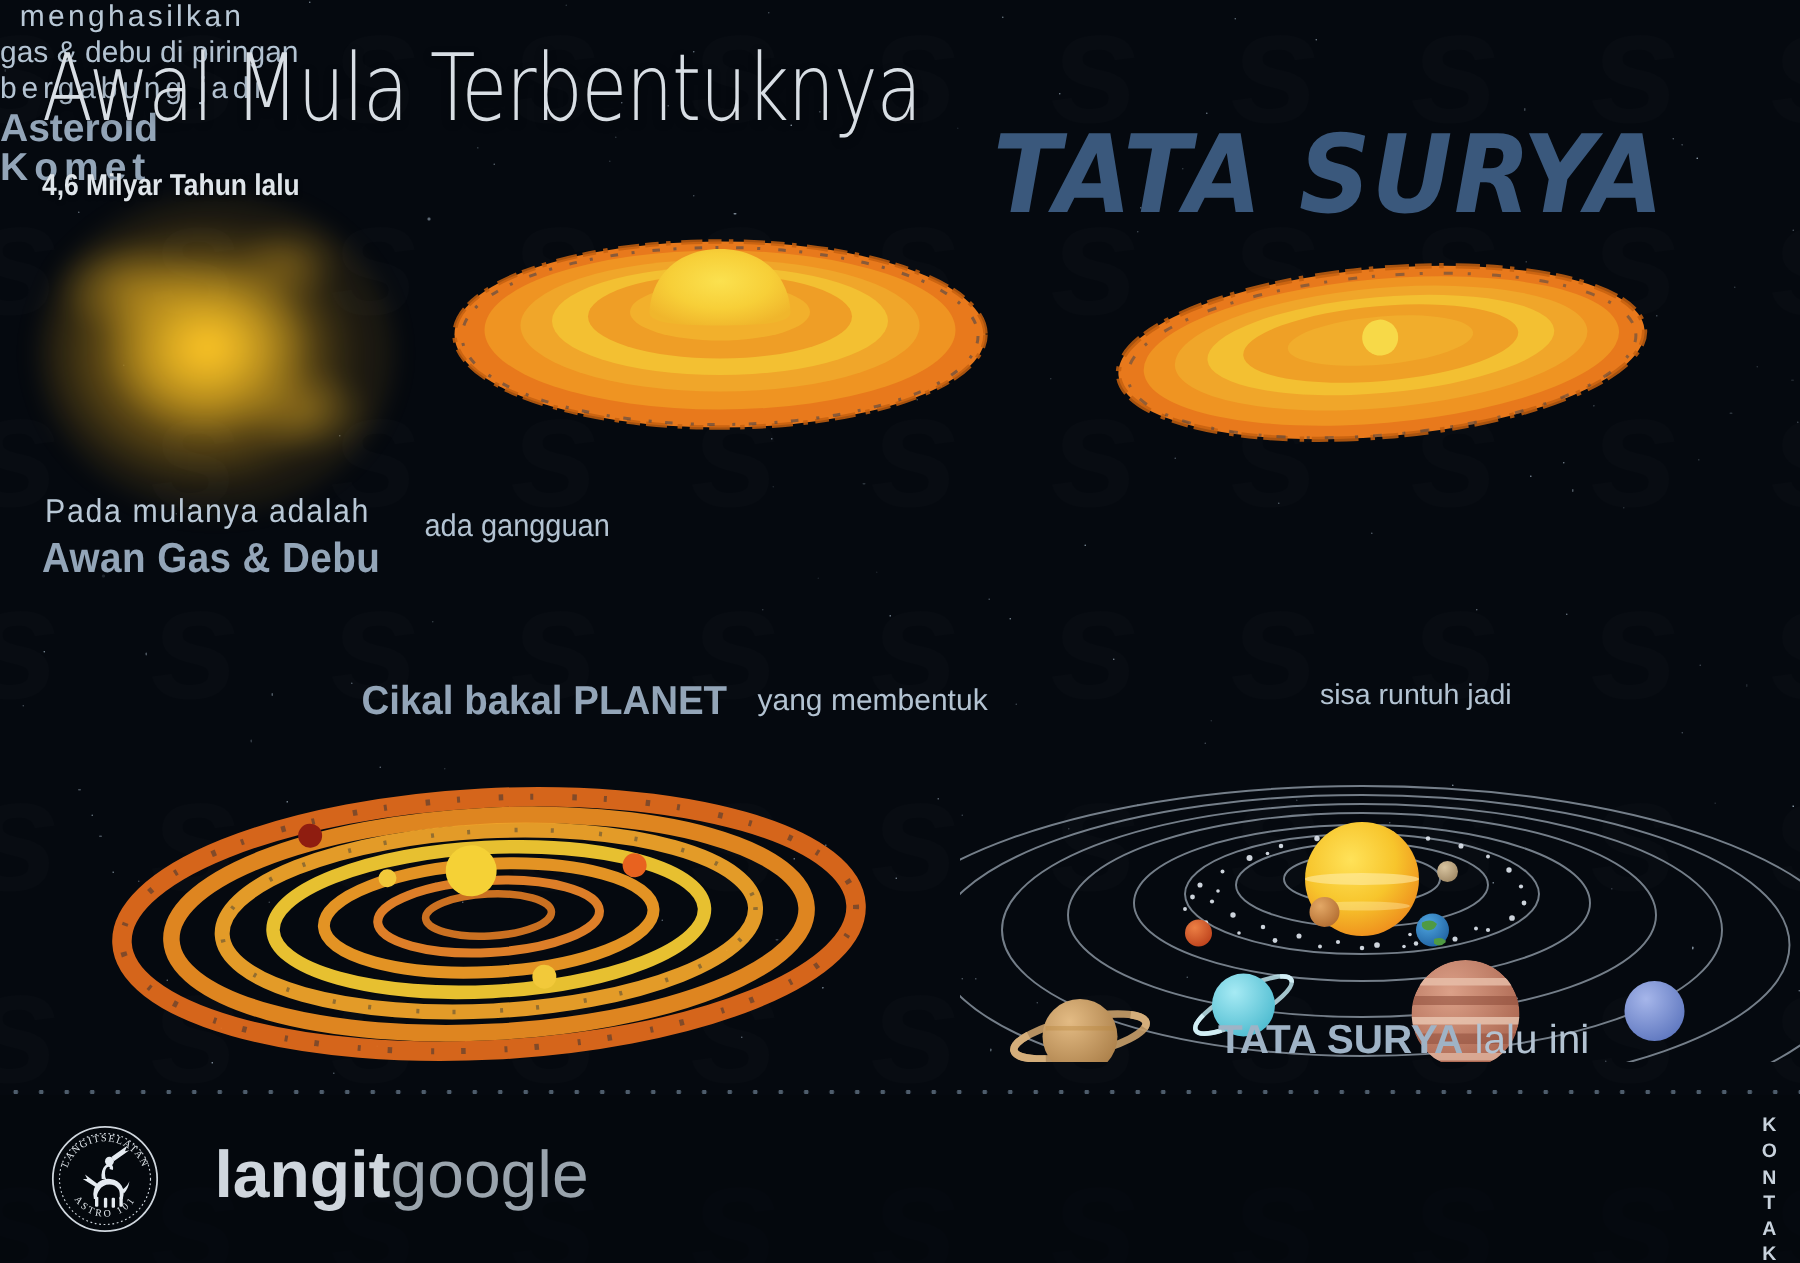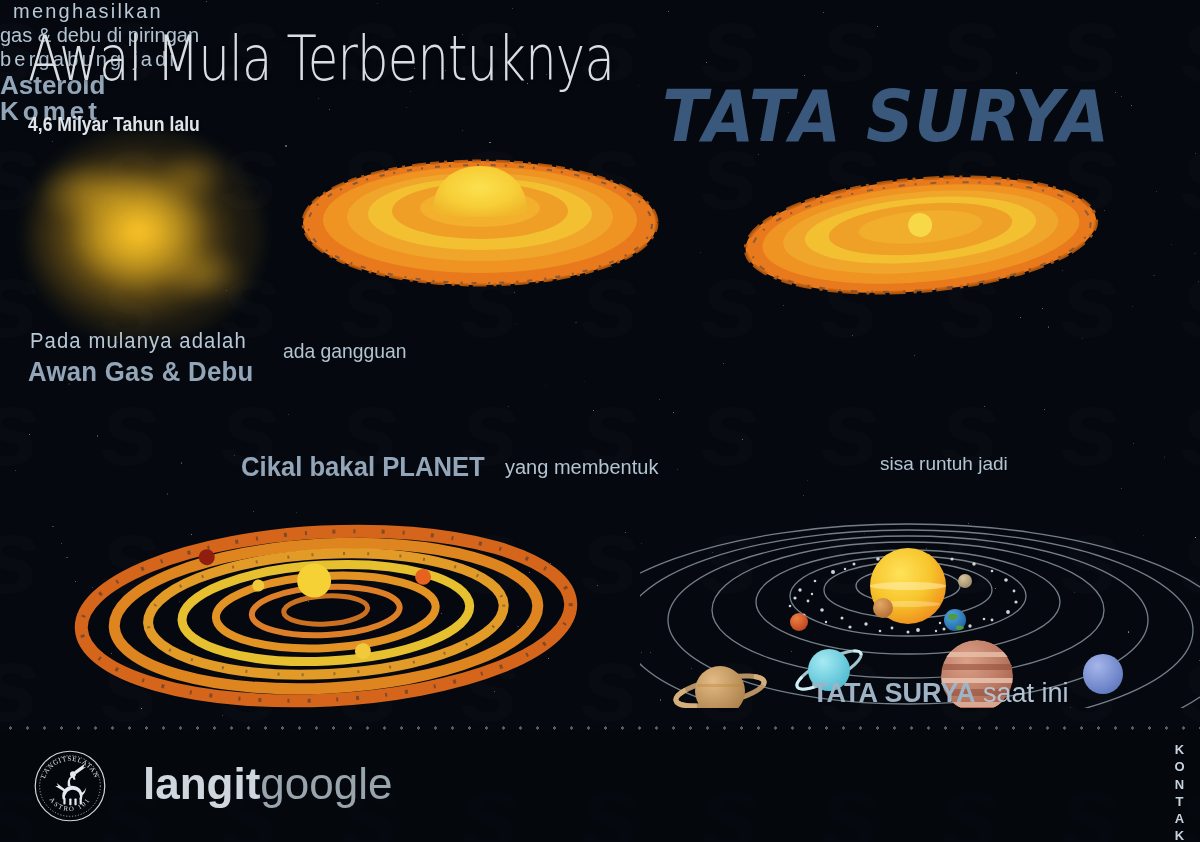--- a/index.html
+++ b/index.html
@@ -663,21 +663,21 @@
 
   <div class="t" id="lbl-cikal">Cikal bakal PLANET</div>
   <div class="t" id="lbl-membentuk">yang membentuk</div>
   <div class="t" id="lbl-sisa">sisa runtuh jadi</div>
 
   <div id="blk-asteroid">
     <div class="a">Asteroid</div>
     <div class="b">Komet</div>
   </div>
 
-  <div class="t" id="lbl-ts-now"><span class="b">TATA SURYA</span><span class="n"> saat ini</span></div>
+  <div class="t" id="lbl-ts-now"><span class="b">TATA SURYA</span><span class="n"> lalu ini</span></div>
 
   <div id="footer"></div>
   <div id="divider"></div>
 
   <svg id="logo-seal" viewBox="0 0 100 100">
     <circle cx="50" cy="50" r="47" fill="none" stroke="#cfd6dd" stroke-width="1.6"></circle>
     <circle cx="50" cy="50" r="41" fill="none" stroke="#cfd6dd" stroke-width="1" stroke-dasharray="1.6 2.4"></circle>
     <path id="arcTop" d="M 14 52 A 36 36 0 0 1 86 52" fill="none"></path>
     <path id="arcBot" d="M 18 52 A 32 32 0 0 0 82 52" fill="none"></path>
     <text font-family="'Liberation Serif', serif" font-size="9.2" fill="#dfe5ea" letter-spacing="1.1">

